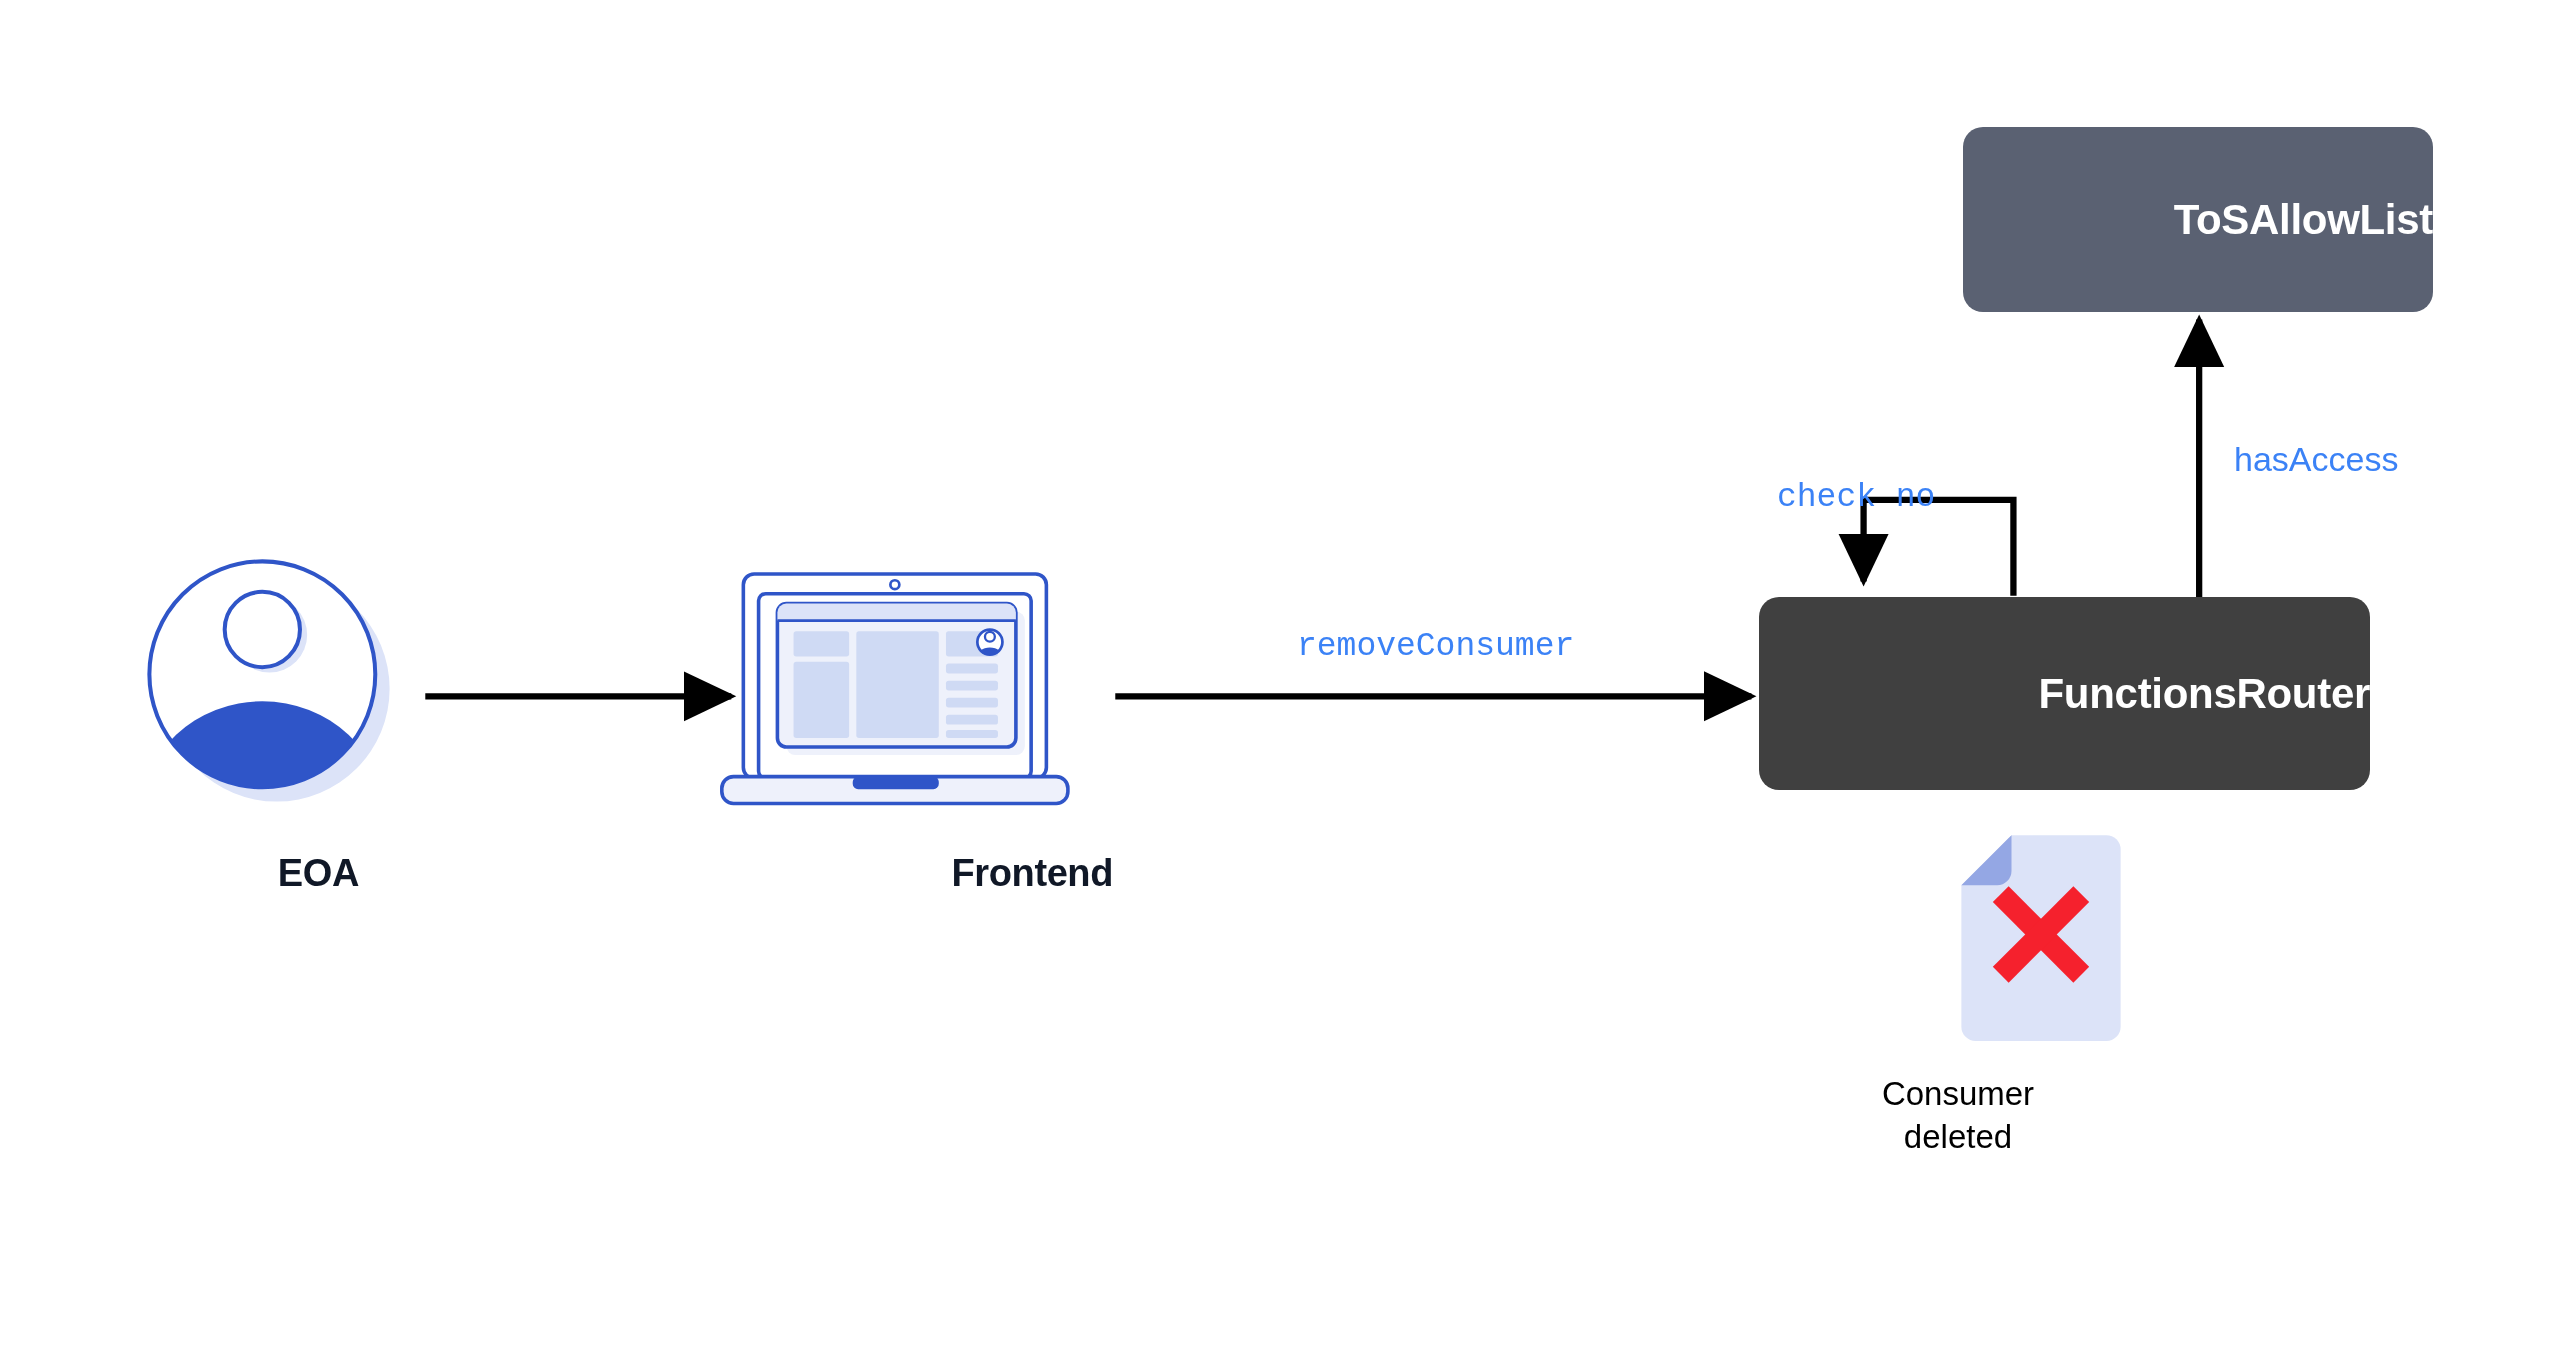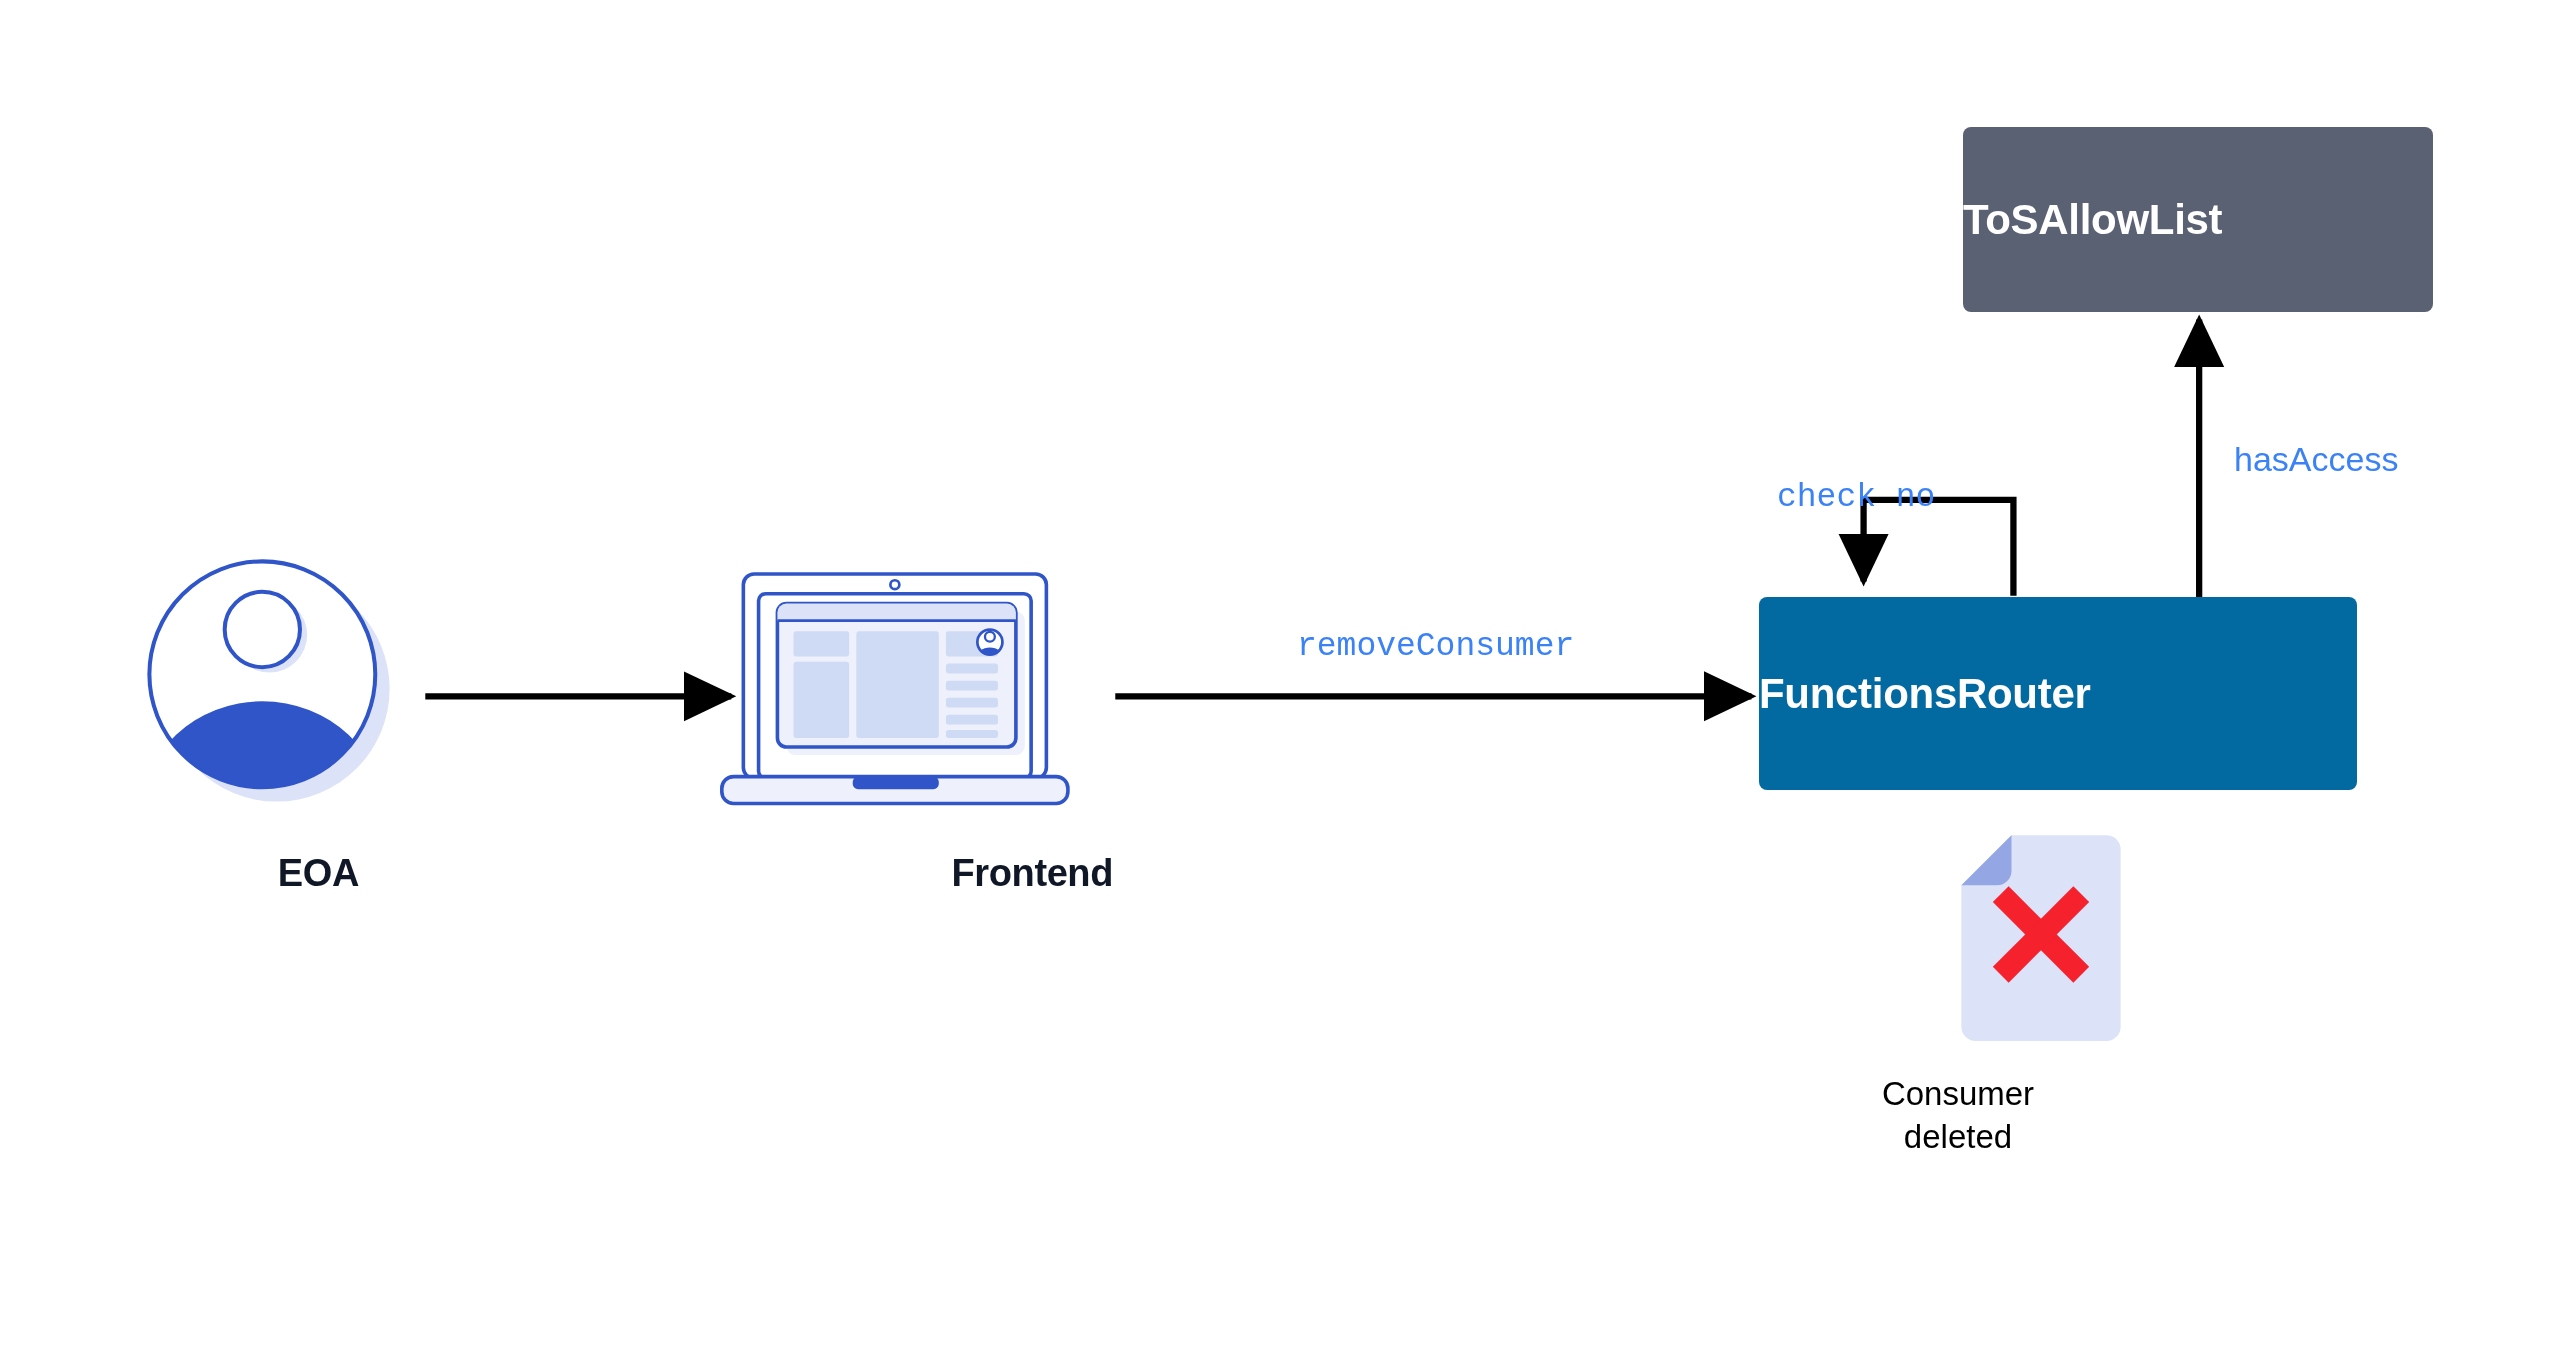--- a/index.html
+++ b/index.html
@@ -24,22 +24,22 @@
     left: 0;
     top: 0;
     width: 2576px;
     height: 1363px;
   }
   
   .node-box {
     position: absolute;
     display: flex;
     align-items: center;
-    justify-content: flex-start;
-    border-radius: 8px;
+    justify-content: flex-end;
+    border-radius: 20px;
     color: #ffffff;
     font-weight: bold;
     font-family: "Liberation Sans", sans-serif;
     letter-spacing: -0.3px;
   }
   #tos-allowlist-box {
     left: 1963px;
     top: 127px;
     width: 470px;
     height: 185px;
@@ -132,21 +132,21 @@
 
     <g>
       <line x1="2451" y1="666" x2="2451" y2="356" stroke="#000000" stroke-width="7" marker-end="url(#arrowhead)"></line>
     </g>
   </svg>
 
   <div class="node-box" id="tos-allowlist-box" style="background:#5A6172;">
     <span>ToSAllowList</span>
   </div>
 
-  <div class="node-box" id="functions-router-box" style="background:#0369a1;">
+  <div class="node-box" id="functions-router-box" style="background:#404040;padding-left:13px;">
     <span>FunctionsRouter</span>
   </div>
 
   <div class="icon-wrap" id="eoa-avatar-icon">
     <svg width="251" height="251" viewBox="0 0 280 280" xmlns="http://www.w3.org/2000/svg">
 
       <circle cx="148" cy="148" r="126" fill="#DCE3F8"></circle>
 
       <circle cx="132" cy="132" r="126" fill="#ffffff" stroke="#2F55C8" stroke-width="4.5"></circle>
 

